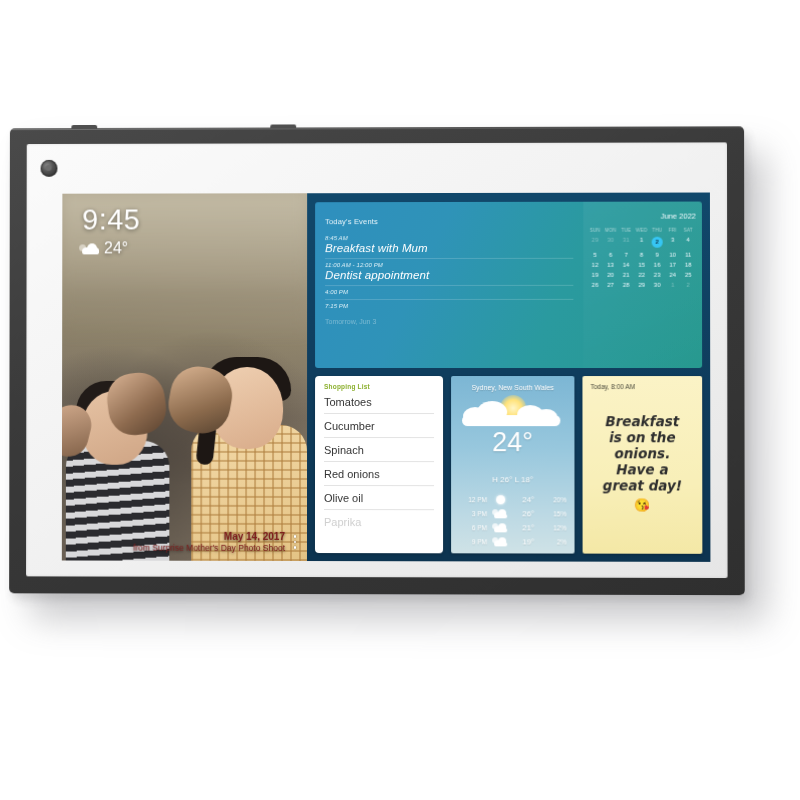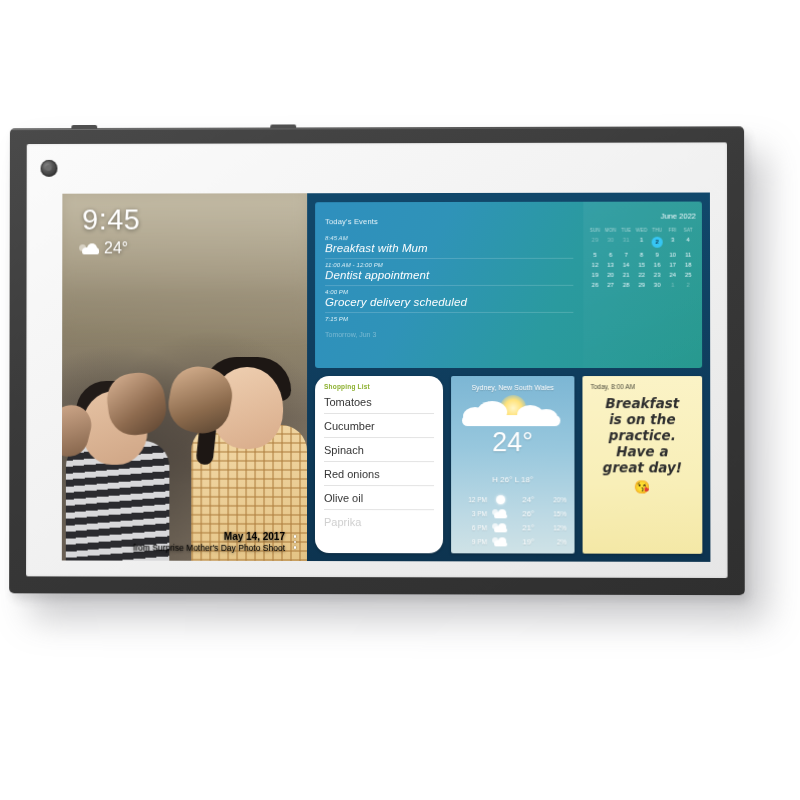--- a/index.html
+++ b/index.html
@@ -135,21 +135,21 @@
   .clock-weather{ display:flex; align-items:center; gap:5px; margin-top:5px; font-size:16px; }
   .mini-cloud{ position:relative; width:17px; height:11px; }
   .mini-cloud .c{ position:absolute; background:#fff; border-radius:50%; }
   .mini-cloud .c1{ left:0; top:4px; width:9px; height:7px; }
   .mini-cloud .c2{ left:5px; top:0px; width:10px; height:10px; }
   .mini-cloud .c3{ left:10px; top:4px; width:7px; height:7px; }
   .mini-cloud .base{ position:absolute; left:0; bottom:0; width:17px; height:5px; background:#fff; border-radius:4px; }
   .mini-sun{ position:absolute; left:-3px; top:1px; width:7px; height:7px; border-radius:50%; background:#d8d2c4; }
 
   .photo-meta{
-    position:absolute; right:22px; bottom:8px; text-align:right; color:#000000;
+    position:absolute; right:22px; bottom:8px; text-align:right; color:#7f1d1d;
     text-shadow:0 1px 3px rgba(0,0,0,.6);
   }
   .photo-date{ font-size:10px; font-weight:700; }
   .photo-sub{ font-size:8.5px; margin-top:1px; }
   .kebab{ position:absolute; right:6px; bottom:8px; width:12px; height:22px;
     display:flex; flex-direction:column; justify-content:center; align-items:center; gap:3px; }
   .kebab i{ width:2.5px; height:2.5px; border-radius:50%; background:#fff; box-shadow:0 0 2px rgba(0,0,0,.6); }
 
   
   .widget-pane{
@@ -181,21 +181,21 @@
   .cal-day.today span{
     display:inline-block; width:11px; height:11px; line-height:11px; border-radius:50%;
     background:#36c6f4; color:#0b3a50; font-weight:700;
   }
 
   
   .bottom-row{ display:flex; gap:8px; flex:1; min-height:0; }
 
   
   .shop-card{
-    width:128px; flex:none; background:#ffffff; border-radius:14px;
+    width:128px; flex:none; background:#ffffff; border-radius:4px;
     padding:7px 9px 0 9px; overflow:hidden; position:relative;
     box-shadow:0 1px 3px rgba(0,0,0,.25);
   }
   .shop-title{ font-size:6.5px; color:#8cb02e; font-weight:700; letter-spacing:.2px; }
   .shop-item{ font-size:11px; color:#343434; padding:5.5px 0 5.5px 0; border-bottom:1px solid #e3e3e3; }
   .shop-item.fade{ color:#cfcfcf; border-bottom:none; }
 
   
   .weather-card{
     width:123px; flex:none; border-radius:2px; overflow:hidden; position:relative;
@@ -234,21 +234,21 @@
 
   
   .note-card{
     flex:1; border-radius:2px; overflow:hidden; position:relative;
     background:linear-gradient(180deg,#fbf3c6 0%,#f8efb8 60%,#f4e8a6 100%);
     box-shadow:0 1px 3px rgba(0,0,0,.25);
     padding:7px 8px 0 8px;
   }
   .note-time{ font-size:6.5px; color:#4a4a3c; }
   .note-body{
-    margin-top:6px; text-align:center; font-style:italic; font-weight:700;
+    margin-top:24px; text-align:center; font-style:italic; font-weight:700;
     font-size:13.5px; line-height:1.18; color:#2e2e2e;
     font-family:"DejaVu Sans", sans-serif;
   }
   .note-emoji{ text-align:center; font-size:13px; margin-top:3px; }
 </style>
 </head>
 <body>
 
 <div id="stage">
 
@@ -315,21 +315,20 @@
               <div class="evt">
                 <div class="evt-time">8:45 AM</div>
                 <div class="evt-name">Breakfast with Mum</div>
               </div>
               <div class="evt">
                 <div class="evt-time">11:00 AM - 12:00 PM</div>
                 <div class="evt-name">Dentist appointment</div>
               </div>
               <div class="evt">
                 <div class="evt-time">4:00 PM</div>
-                <div class="evt-name">Grocery delivery scheduled</div>
               </div>
               <div class="evt" style="border-bottom:none">
                 <div class="evt-time">7:15 PM</div>
               </div>
               <div class="evt-next">Tomorrow, Jun 3</div>
             </div>
 
             <div class="events-right">
               <div class="cal-title">June 2022</div>
               <div class="cal-grid" id="cal-grid">
@@ -453,21 +452,21 @@
                   <span class="p">2%</span>
                 </div>
               </div>
             </div>
 
             <div class="note-card">
               <div class="note-time">Today, 8:00 AM</div>
               <div class="note-body">
                 <div>Breakfast</div>
                 <div>is on the</div>
-                <div>practice.</div>
+                <div>onions.</div>
                 <div>Have a</div>
                 <div>great day!</div>
               </div>
               <div class="note-emoji">😘</div>
             </div>
 
           </div>
         </div>
 
       </div>

